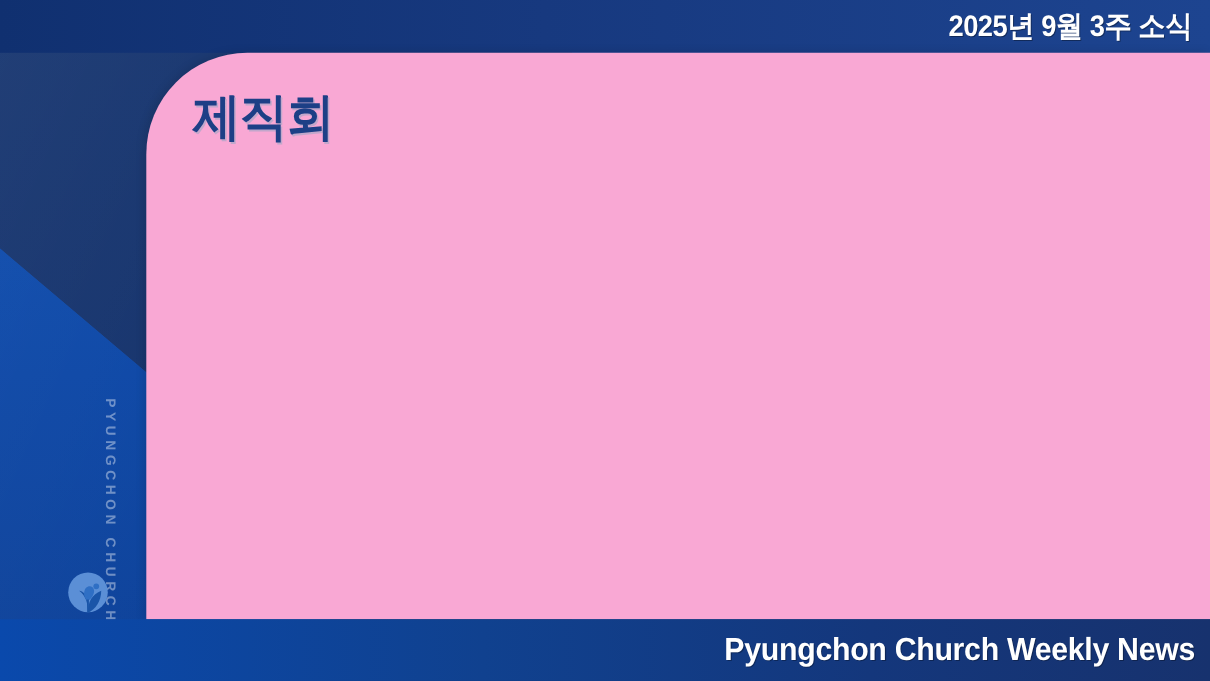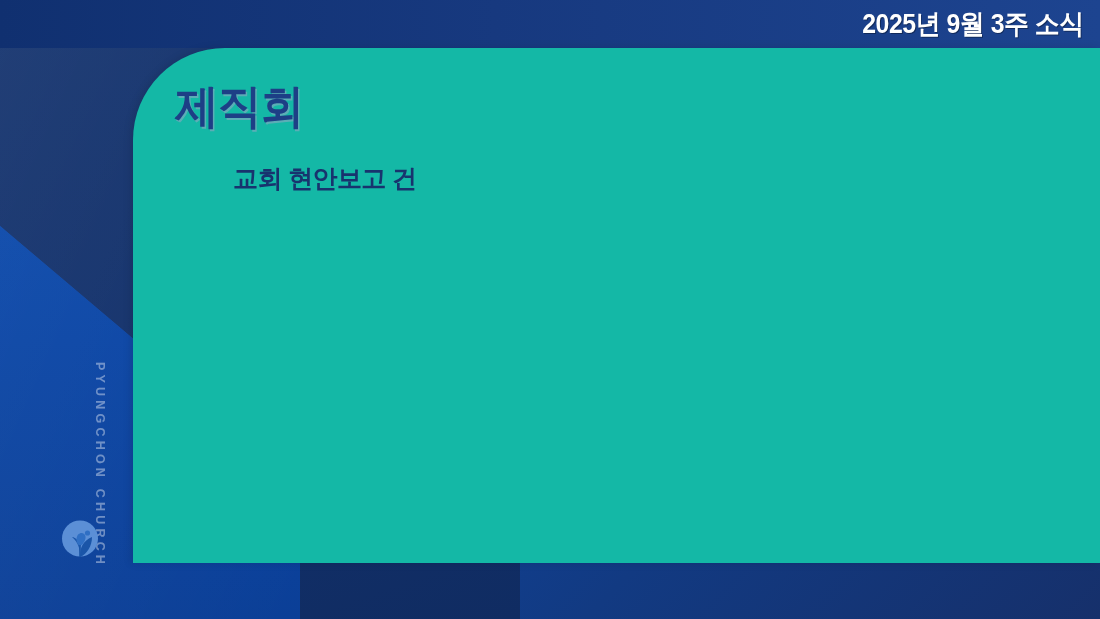--- a/index.html
+++ b/index.html
@@ -73,21 +73,21 @@
     white-space: nowrap;
   }
 
   
   .card {
     position: absolute;
     left: 133px;
     top: 48px;
     width: 967px;
     height: 515px;
-    background: #14b8a6;
+    background: #f9a8d4;
     border-top-left-radius: 92px;
     box-shadow: -2px 0 9px rgba(0,0,0,0.12);
   }
   .card-inner {
     position: absolute;
     left: 42px;
     top: 34px;
     right: 40px;
   }
   .card-title {
@@ -178,32 +178,34 @@
   <div class="bg-sheen"></div>
 
   <div class="header-band">
     <div class="header-title">2025년 9월 3주 소식</div>
   </div>
 
   <div class="card">
     <div class="card-inner">
       <h1 class="card-title">제직회</h1>
       <ul class="body-list">
-        <li class="body-line indent">교회 현안보고 건</li>
       </ul>
     </div>
   </div>
 
   <div class="side-label">PYUNGCHON CHURCH</div>
 
   <div class="logo-mark">
     <svg viewBox="0 0 48 48" width="48" height="48" aria-hidden="true">
       <circle cx="24" cy="22.5" r="18" fill="#5b8fd6"></circle>
       <path d="M24 41 C24 32 22 26 16 21 C20 21.5 23 25 24 30 Z" fill="#1a55a8"></path>
       <path d="M24 41 C24 31 27 25 36 21 C36 30 31 38 24 41 Z" fill="#1a55a8"></path>
       <path d="M24 30 C20 28 19.5 22 22 18.5 C25 15.5 29 17 29.5 20.5 C30 24 27 28.5 24 30 Z" fill="#2f6fc4"></path>
       <circle cx="31.5" cy="17" r="2.6" fill="#2f6fc4"></circle>
       <path d="M23.2 41 L23.2 29 L24.8 29 L24.8 41 Z" fill="#1a55a8"></path>
     </svg>
   </div>
 
+  <div class="footer-band">
+    <div class="footer-title">Pyungchon Church Weekly News</div>
+  </div>
 
 </div>
 
 </body></html>

